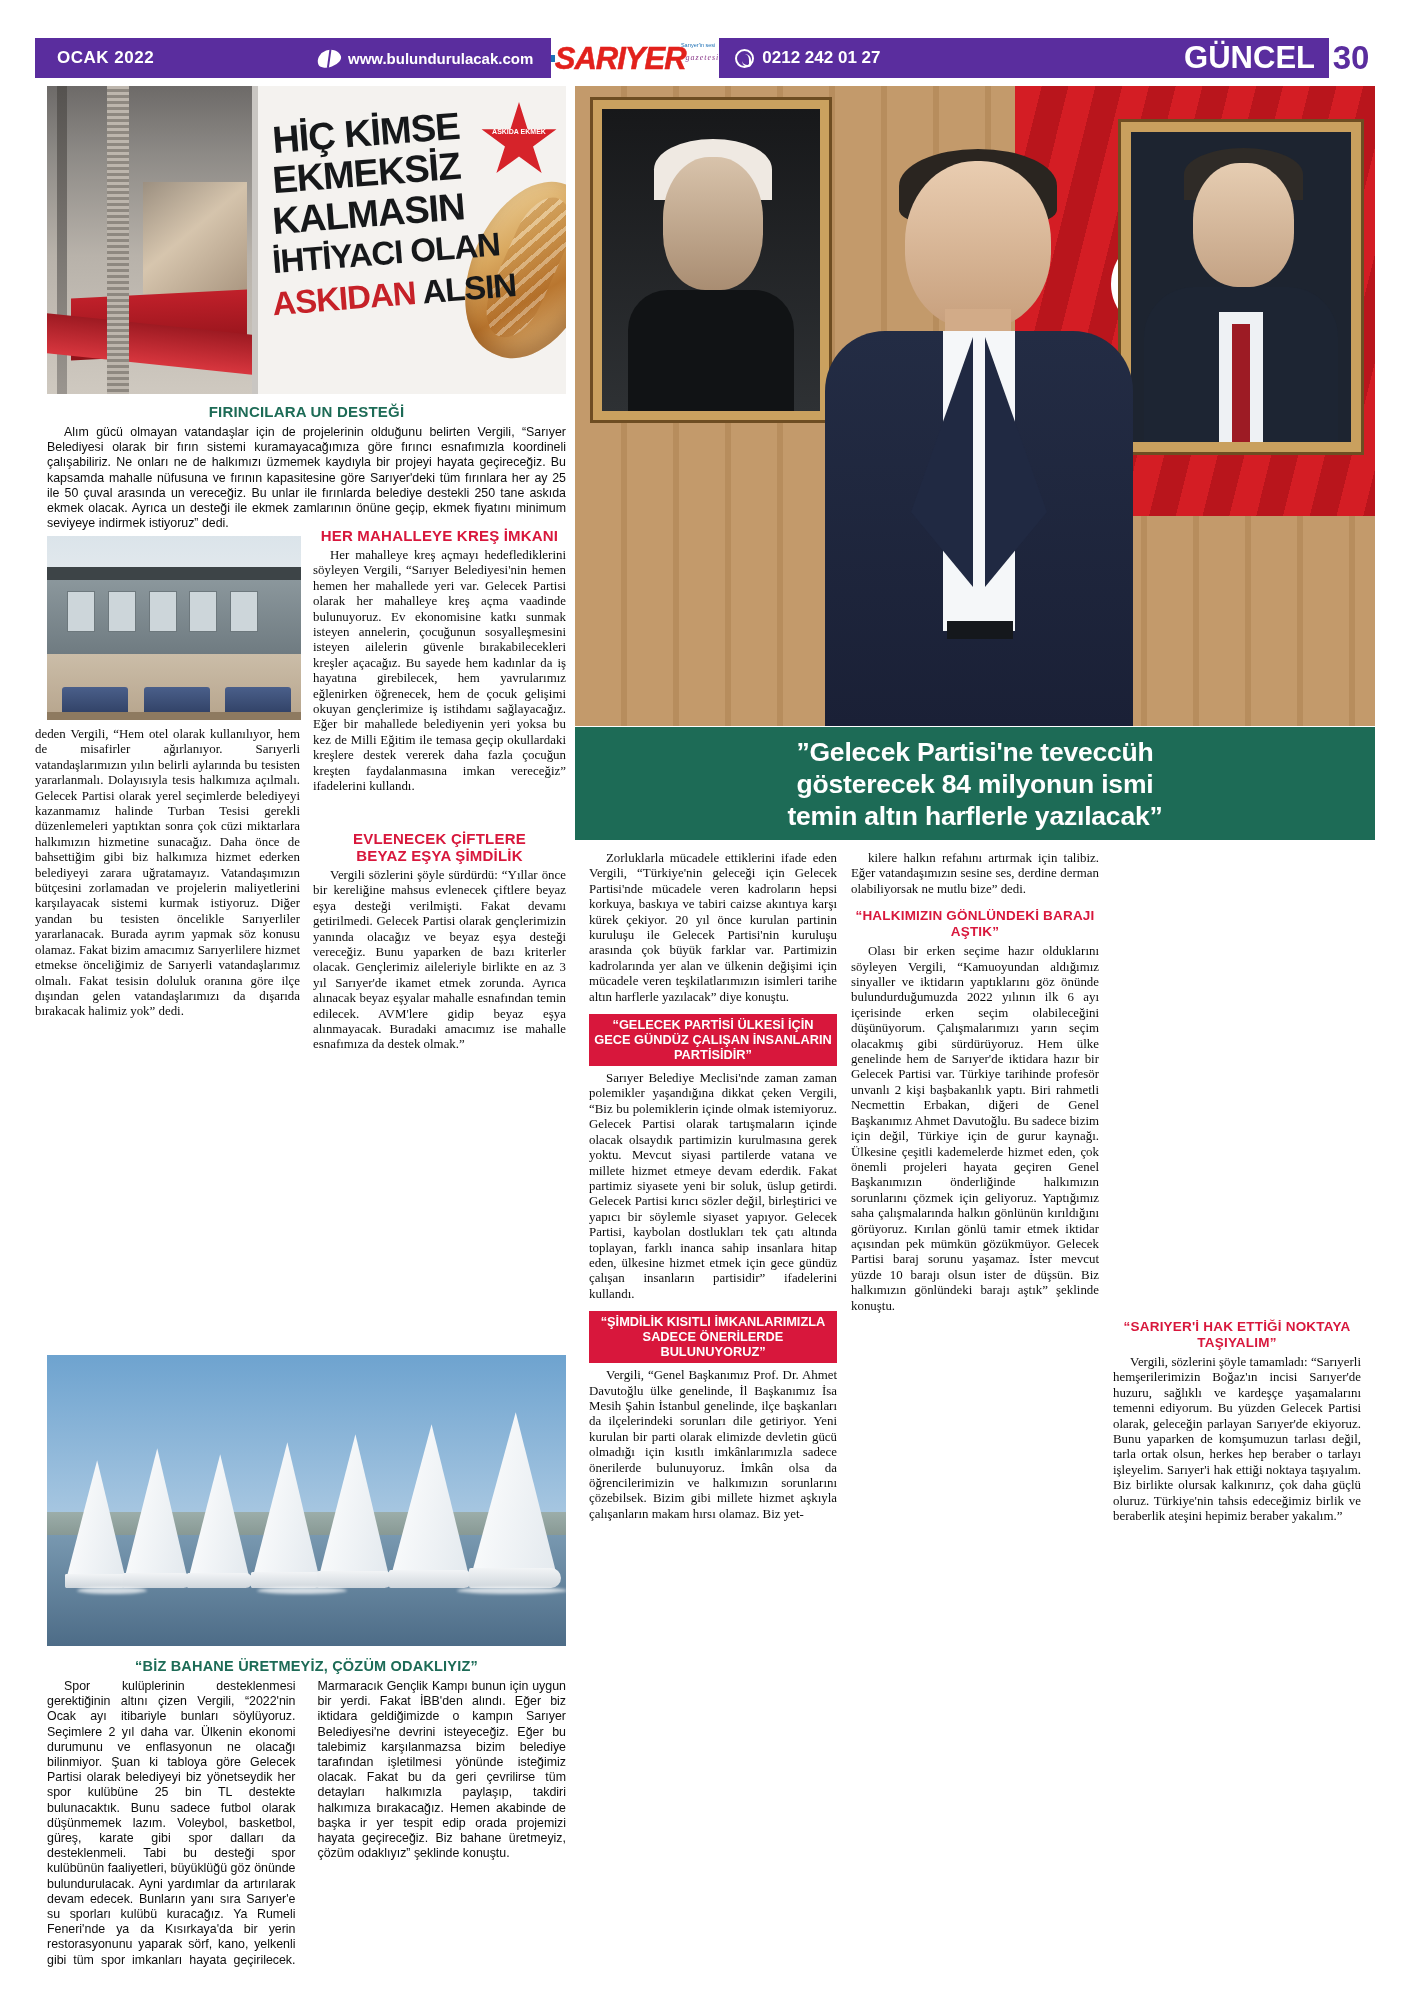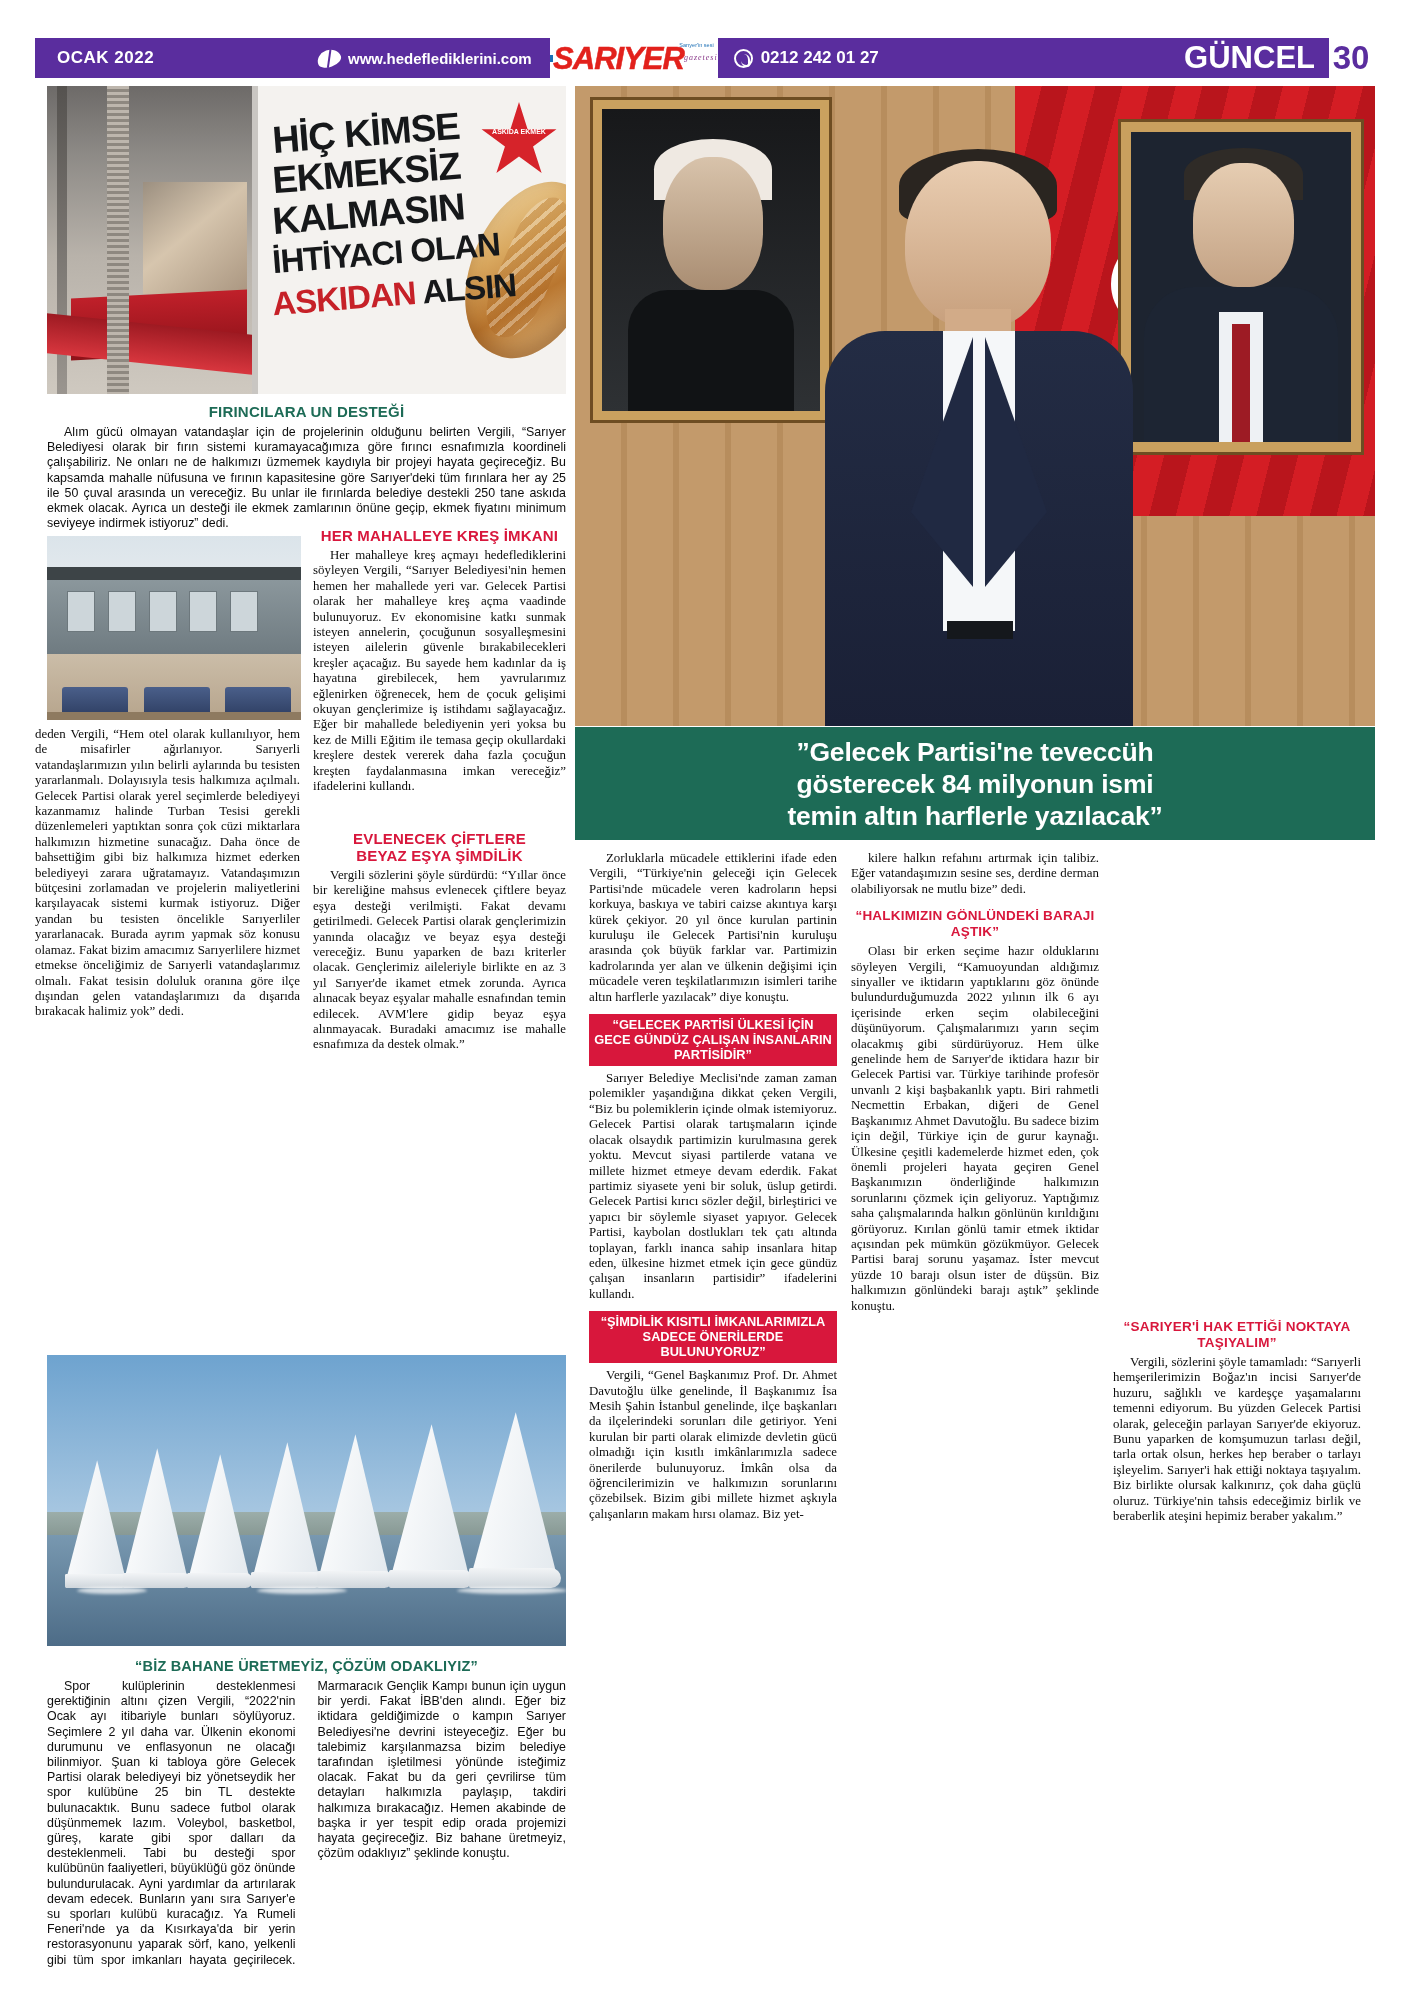--- a/index.html
+++ b/index.html
@@ -298,21 +298,21 @@
 </head>
 <body>
 
 <div class="page">
 
   <div class="masthead">
     <div class="mh-date">OCAK 2022</div>
 
     <div class="mh-web">
       <span class="globe-ico"></span>
-      <span>www.hedeflediklerini.com</span>
+      <span>www.bulundurulacak.com</span>
     </div>
 
     <div class="logo-box">
       <div class="logo-topbar"></div>
       <div class="logo-tiny">Sarıyer'in sesi</div>
       <div class="logo-word">SARIYER</div>
       <div class="logo-sub">gazetesi</div>
     </div>
 
     <div class="mh-phone">

